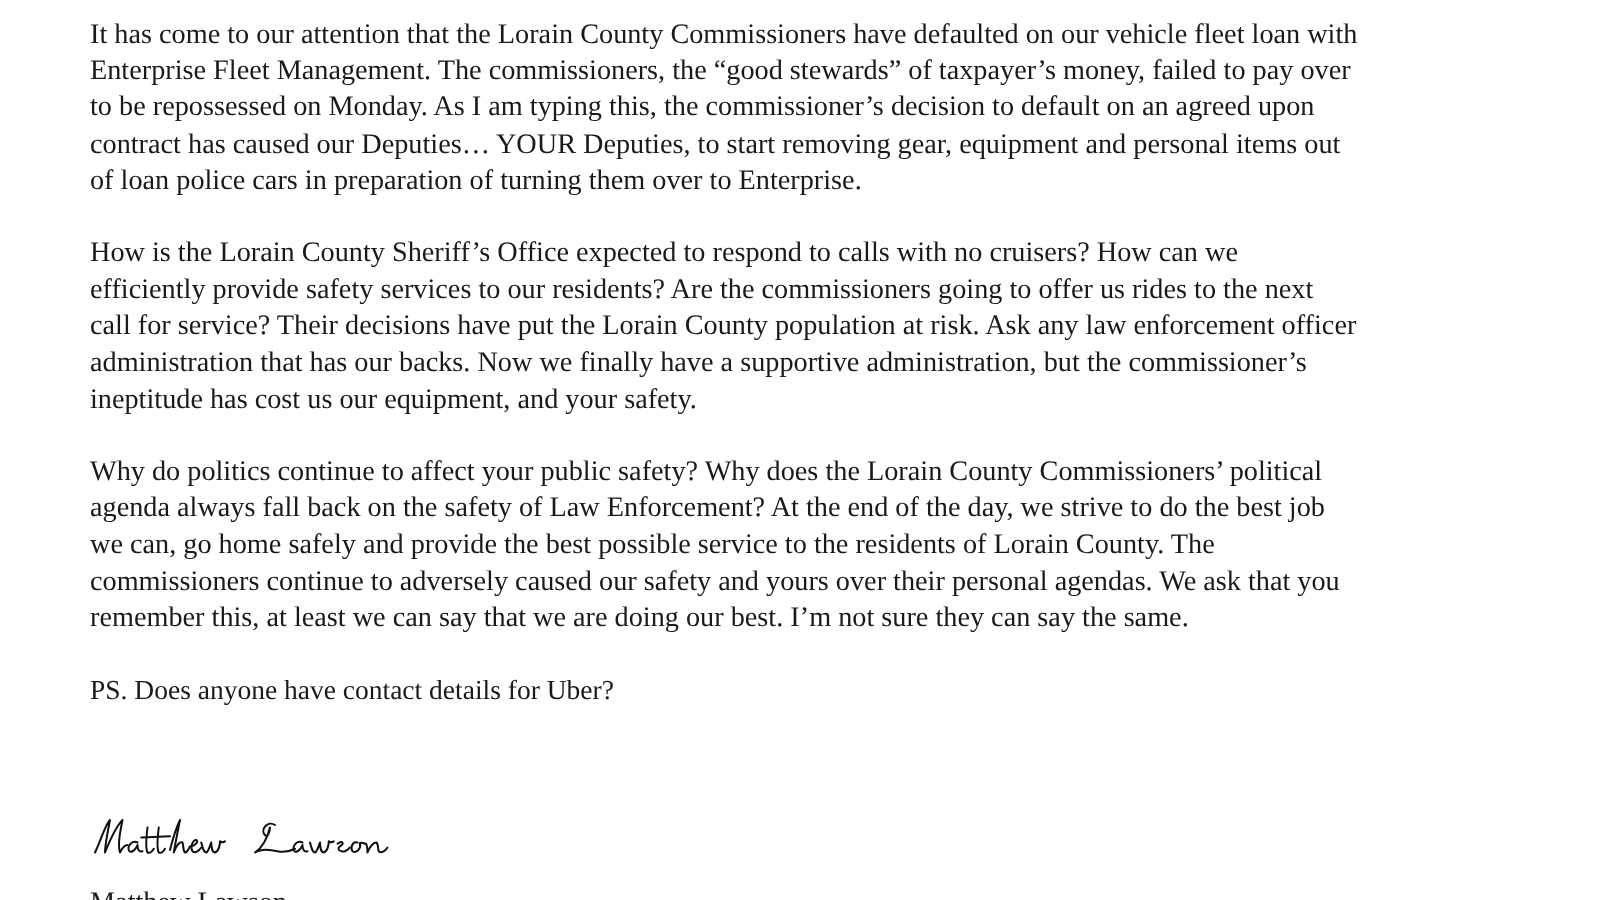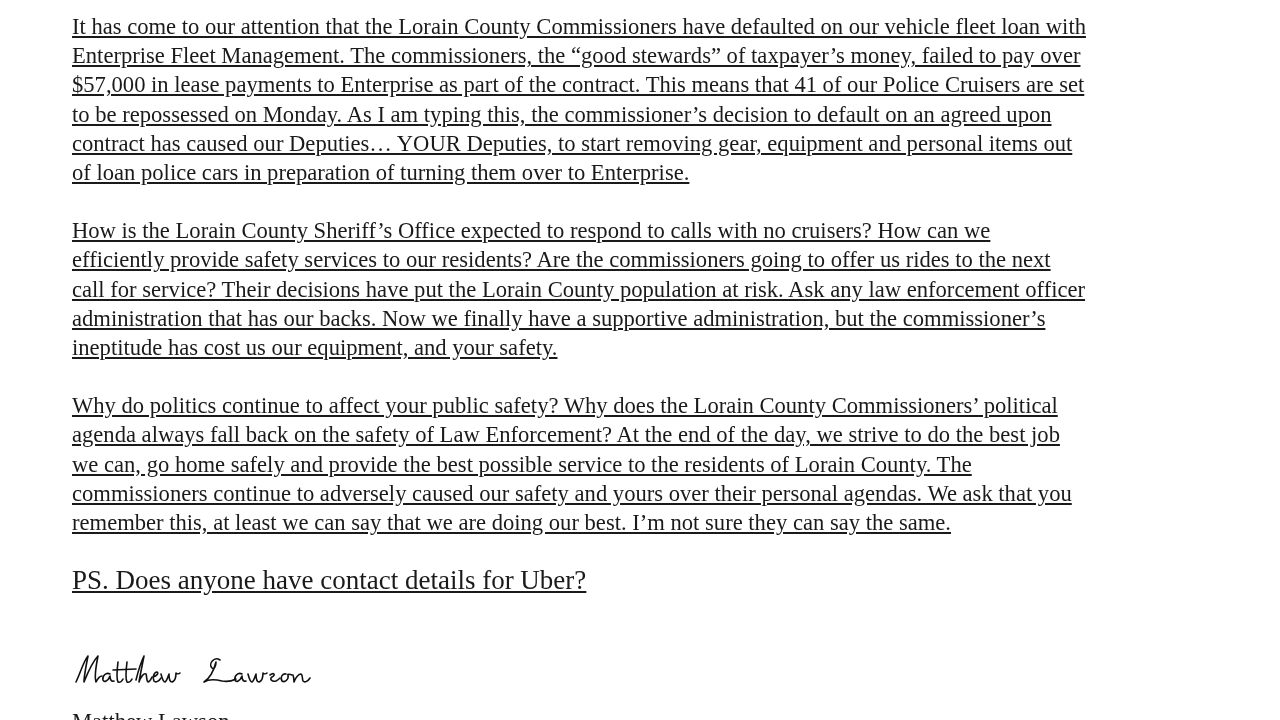--- a/index.html
+++ b/index.html
@@ -13,34 +13,33 @@
   body {
     position: relative;
     font-family: "Liberation Serif", serif;
     color: #1a1a1a;
   }
   .page {
     position: absolute;
     left: 72px;
     top: 12px;
     width: 1150px;
-    text-decoration: underline;
   }
   .para {
     margin: 0 0 29px 0;
     font-size: 22.6px;
     line-height: 29.2px;
     white-space: nowrap;
   }
   .line {
     display: block;
   }
   .ps {
     margin: 0 0 29px 0;
-    font-size: 27px;
+    font-size: 22px;
     line-height: 29.2px;
   }
   .signature {
     position: absolute;
     left: 72px;
     top: 648px;
     width: 290px;
     height: 44px;
   }
   .signature svg {
@@ -55,21 +54,20 @@
     line-height: 29px;
   }
 </style>
 </head>
 <body>
 
 <div class="page">
   <p class="para">
     <span class="line">It has come to our attention that the Lorain County Commissioners have defaulted on our vehicle fleet loan with</span>
     <span class="line">Enterprise Fleet Management. The commissioners, the “good stewards” of taxpayer’s money, failed to pay over</span>
-    <span class="line">$57,000 in lease payments to Enterprise as part of the contract. This means that 41 of our Police Cruisers are set</span>
     <span class="line">to be repossessed on Monday. As I am typing this, the commissioner’s decision to default on an agreed upon</span>
     <span class="line">contract has caused our Deputies… YOUR Deputies, to start removing gear, equipment and personal items out</span>
     <span class="line">of loan police cars in preparation of turning them over to Enterprise.</span>
   </p>
   <p class="para">
     <span class="line">How is the Lorain County Sheriff’s Office expected to respond to calls with no cruisers? How can we</span>
     <span class="line">efficiently provide safety services to our residents? Are the commissioners going to offer us rides to the next</span>
     <span class="line">call for service? Their decisions have put the Lorain County population at risk. Ask any law enforcement officer</span>
     <span class="line">administration that has our backs. Now we finally have a supportive administration, but the commissioner’s</span>
     <span class="line">ineptitude has cost us our equipment, and your safety.</span>

